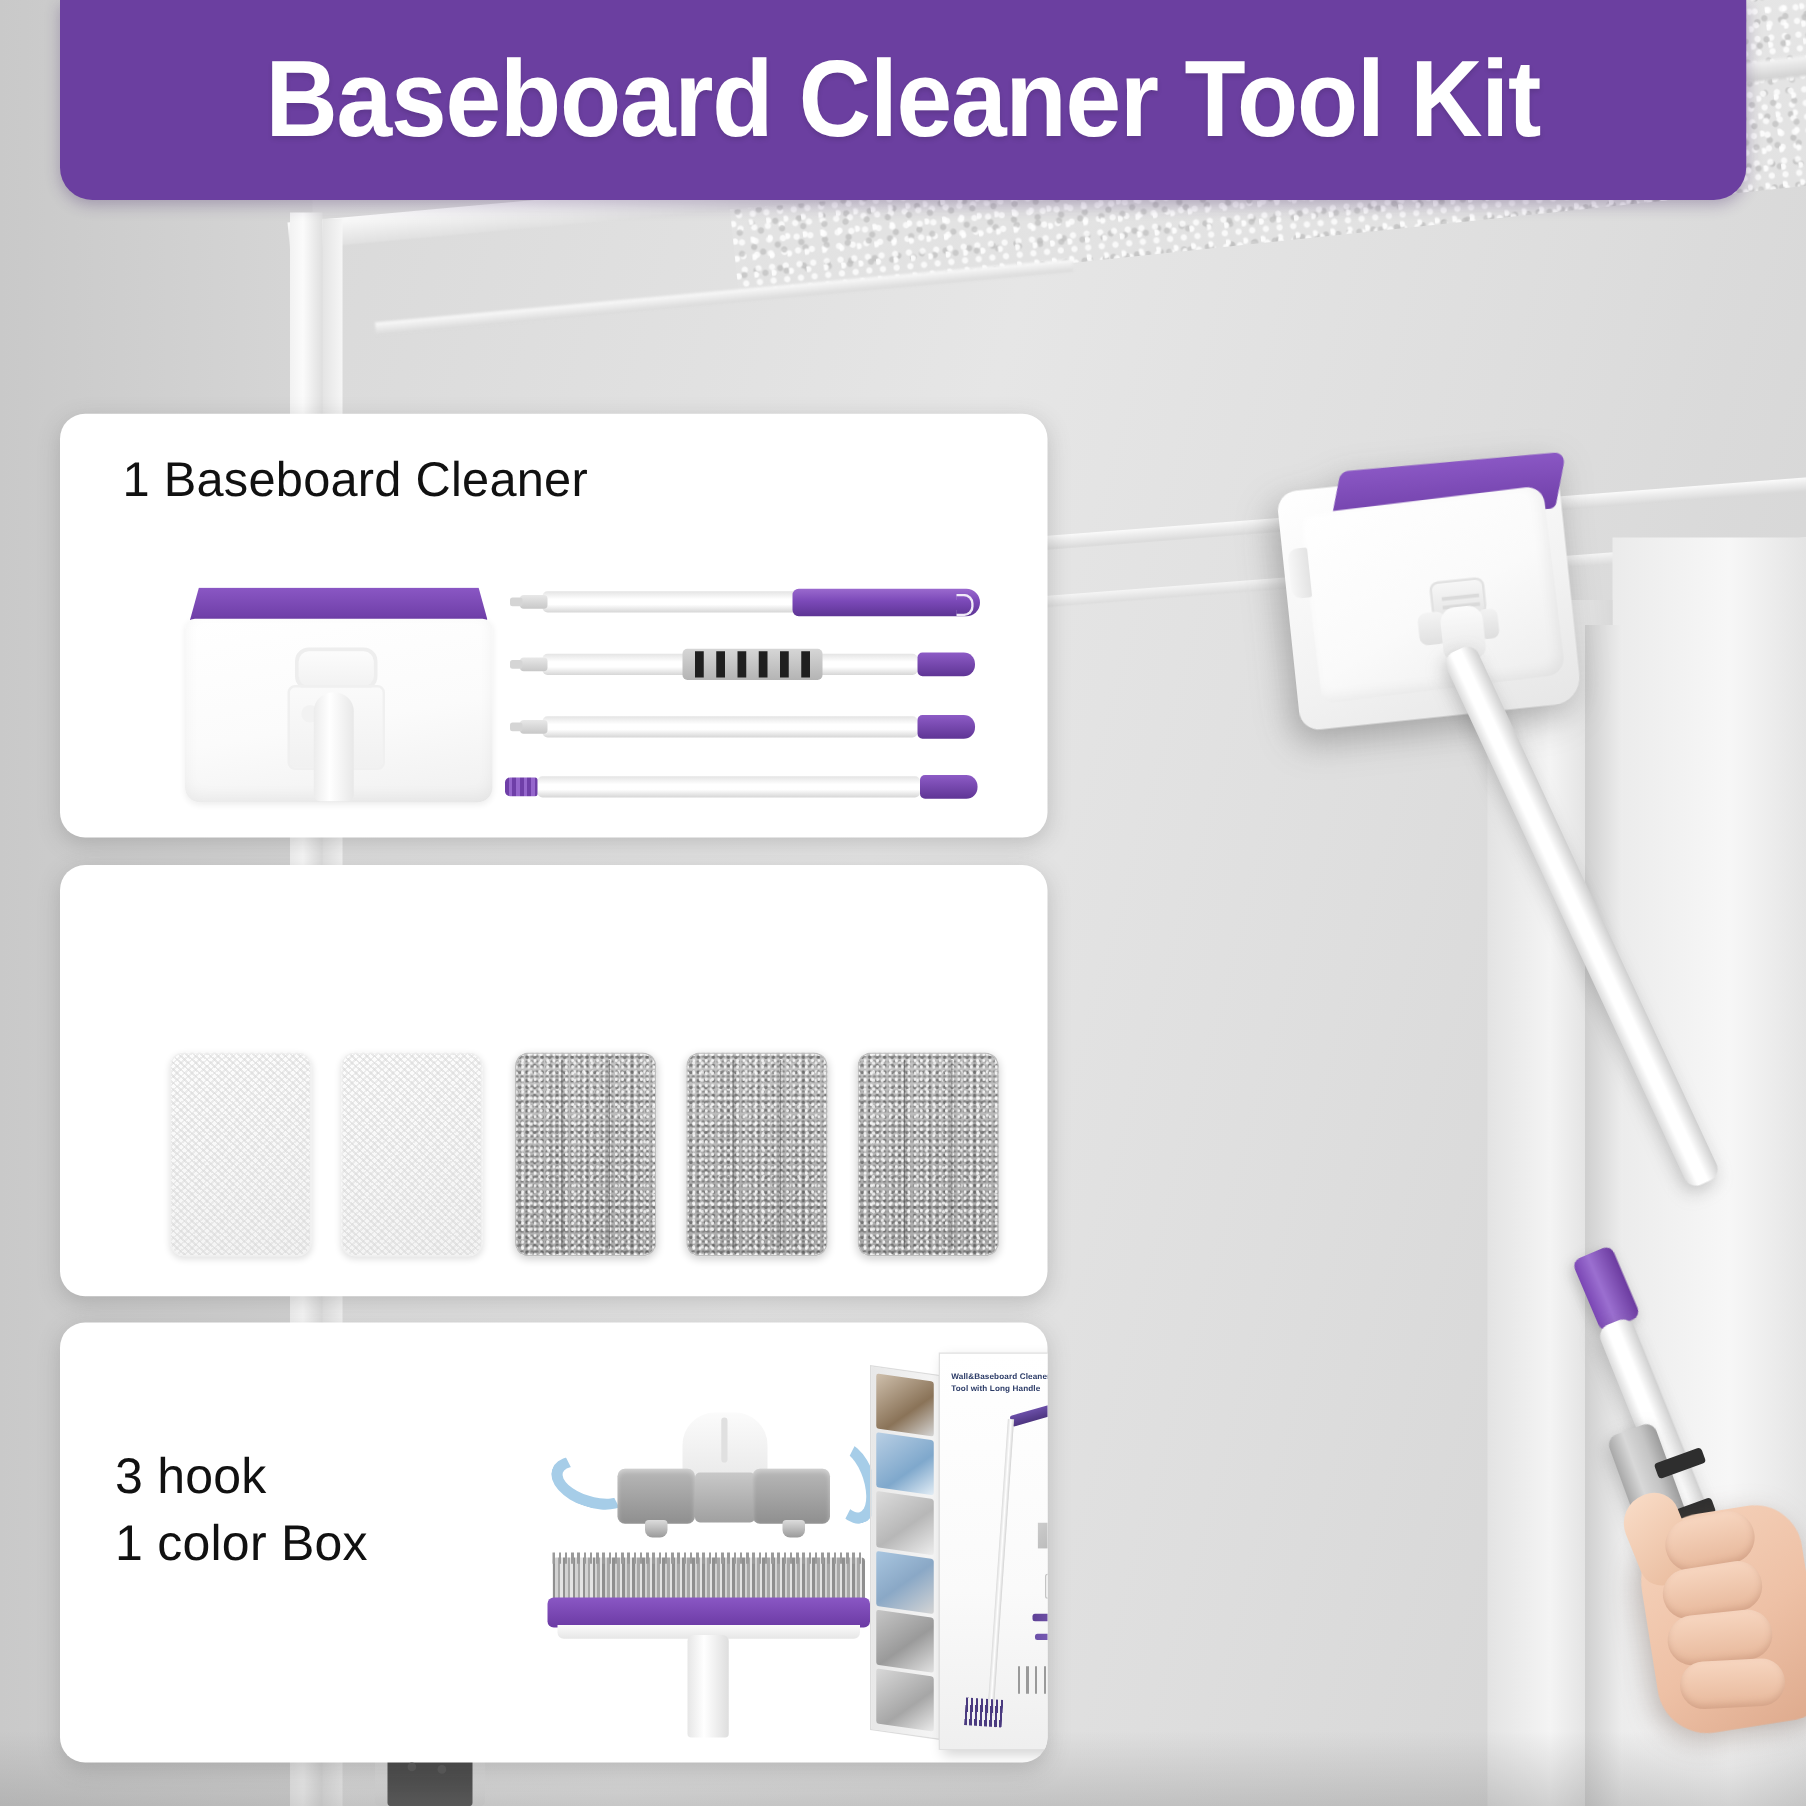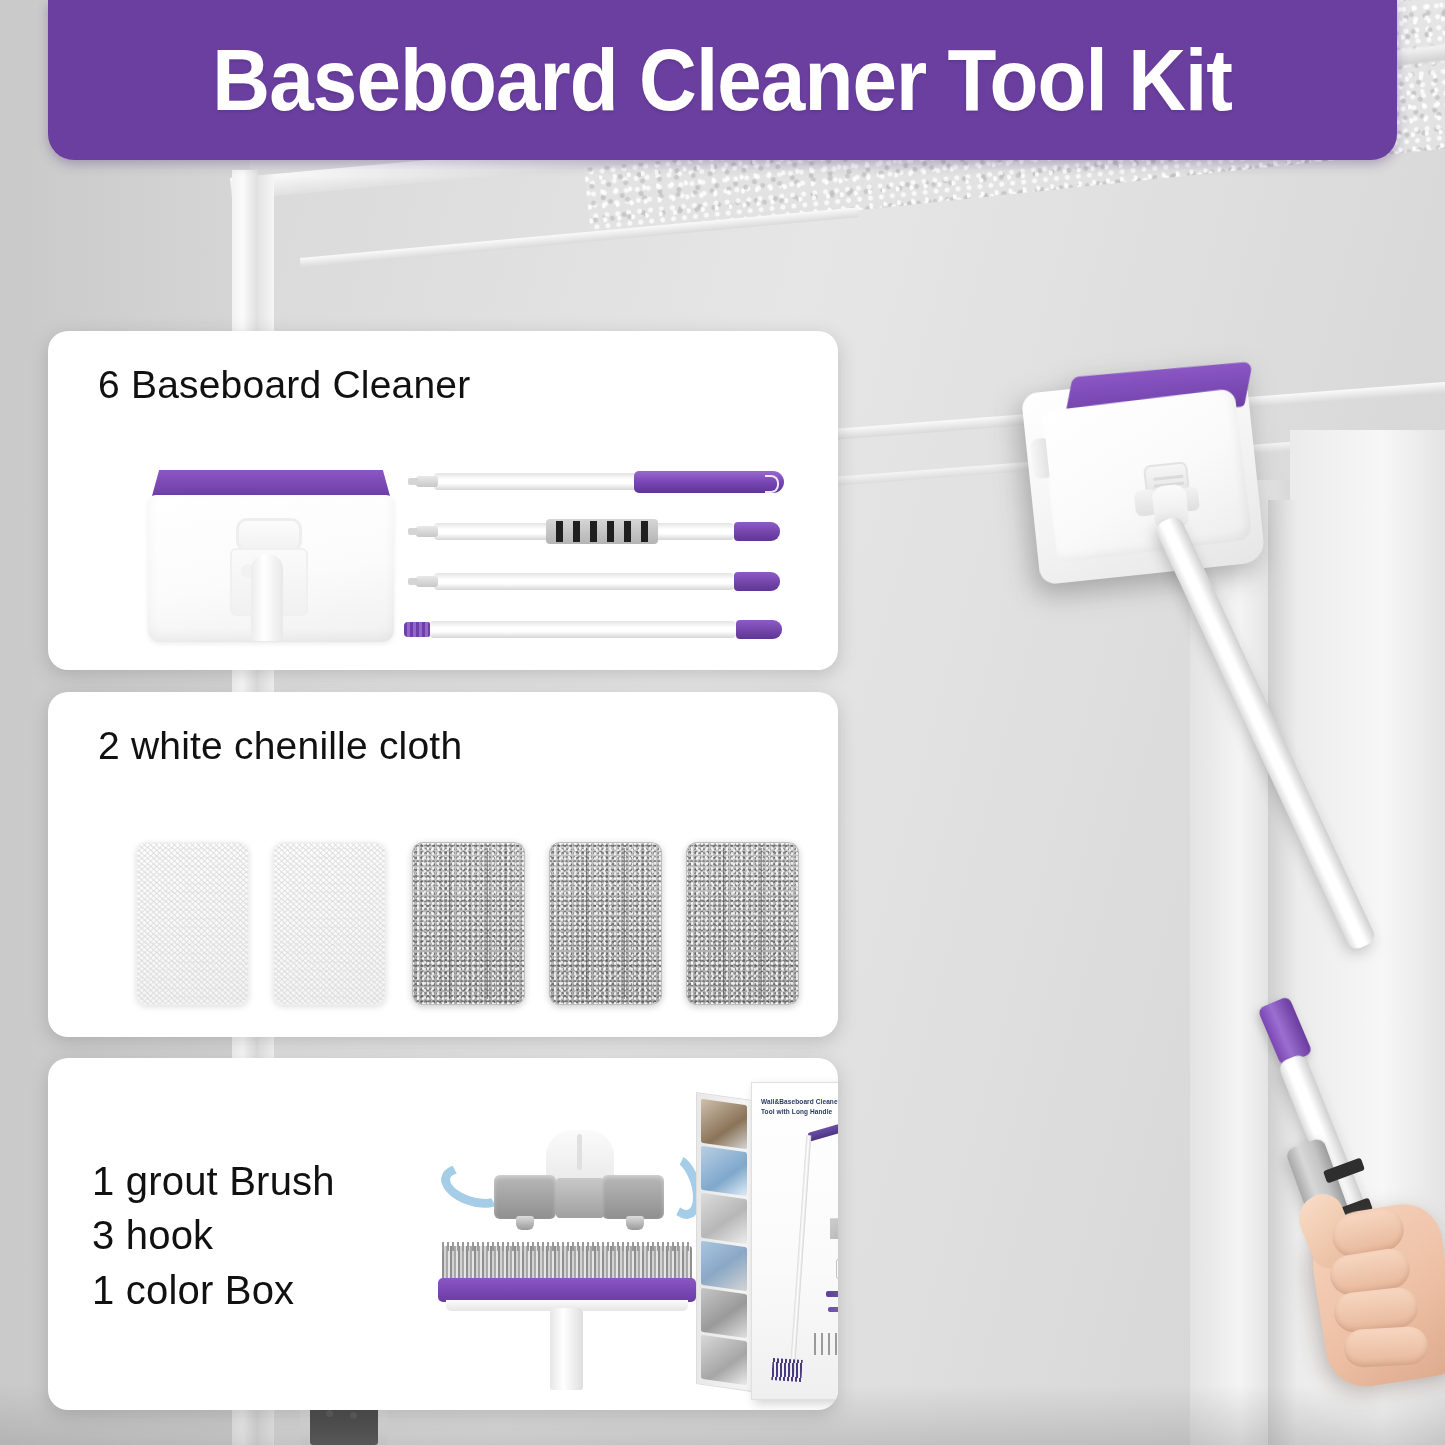--- a/index.html
+++ b/index.html
@@ -523,21 +523,21 @@
   <div class="hand"></div>
   <div class="thumb"></div>
   <div class="finger f1"></div>
   <div class="finger f2"></div>
   <div class="finger f3"></div>
   <div class="finger f4"></div>
 </div>
 
 <div class="card" id="card-1">
   <div class="card-text">
-    <div class="card-line">6 Baseboard Cleaner</div>
+    <div class="card-line">1 Baseboard Cleaner</div>
   </div>
 
   <div class="mh">
     <div class="mh-purple"></div>
     <div class="mh-body"></div>
     <div class="mh-rect"></div>
     <div class="mh-plate"></div>
     <div class="mh-pin"></div>
     <div class="mh-post"></div>
   </div>
@@ -573,34 +573,32 @@
     <div class="prow" style="left:-12px; top:152px; width:392px;">
       <div class="ptube" style="left:26px; width:306px;"></div>
       <div class="pscrew"></div>
       <div class="pcap" style="left:332px;"></div>
     </div>
   </div>
 </div>
 
 <div class="card" id="card-2">
   <div class="card-text">
-    <div class="card-line">2 white chenille cloth</div>
   </div>
   <div class="cloths">
     <div class="cloth cloth-white" style="left:0px;"></div>
     <div class="cloth cloth-white" style="left:137px;"></div>
     <div class="cloth cloth-gray" style="left:276px;"></div>
     <div class="cloth cloth-gray" style="left:413px;"></div>
     <div class="cloth cloth-gray" style="left:550px;"></div>
   </div>
 </div>
 
 <div class="card" id="card-3">
   <div class="card-text">
-    <div class="card-line">1 grout Brush</div>
     <div class="card-line">3 hook</div>
     <div class="card-line">1 color Box</div>
   </div>
 
   <div class="hook-art">
     <div class="hk-armL"></div>
     <div class="hk-armR"></div>
     <div class="hk-top"></div>
     <div class="hk-barL"></div>
     <div class="hk-mid"></div>

